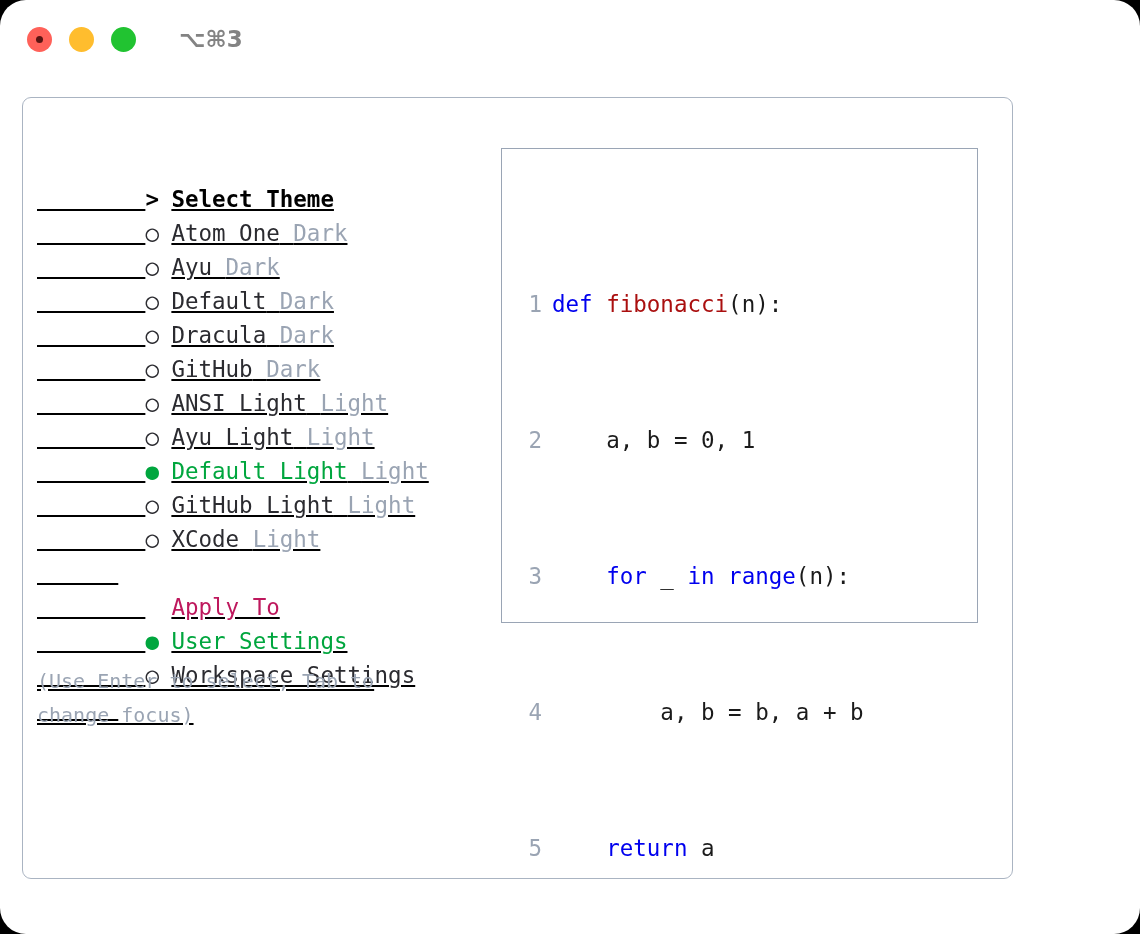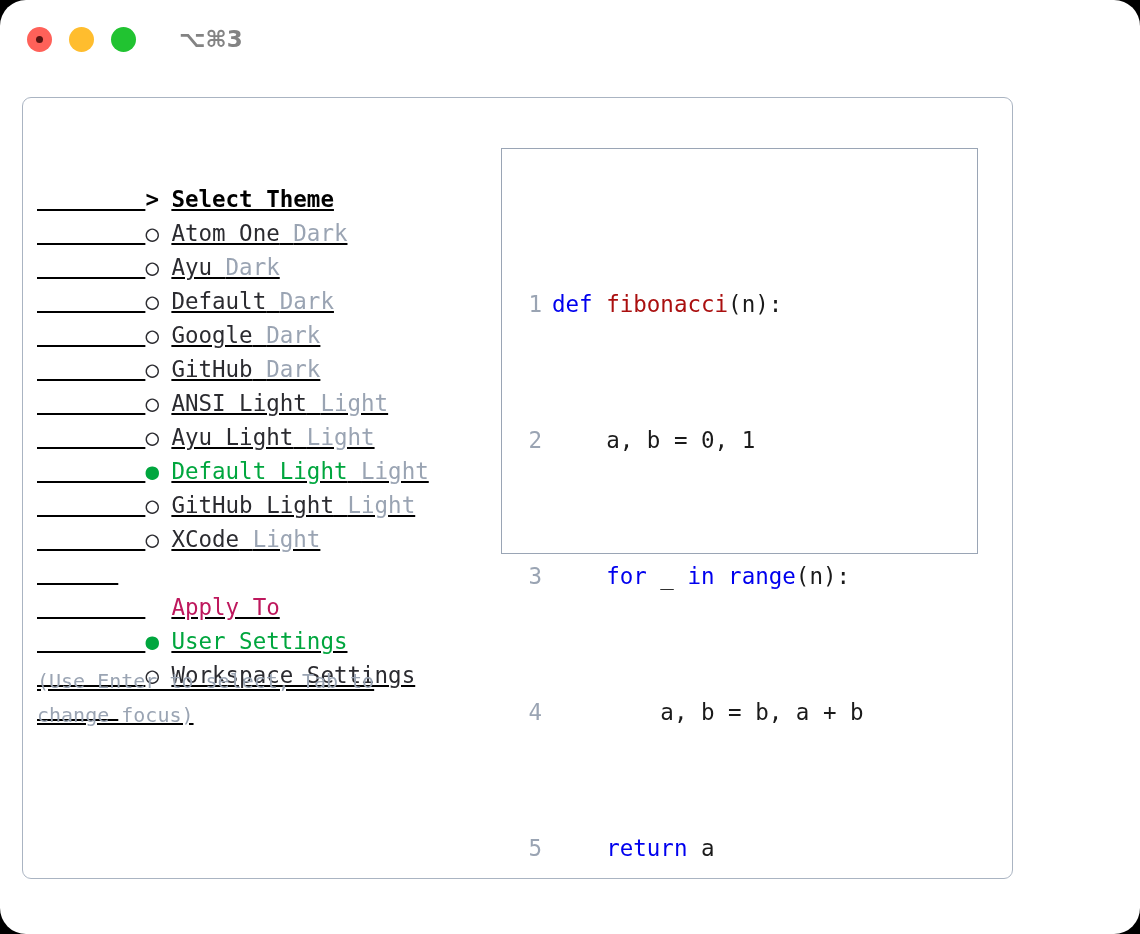--- a/index.html
+++ b/index.html
@@ -130,21 +130,21 @@
     width: 500px;
   }
   .preview-title {
     font-size: 22.5px;
     line-height: 34px;
     color: #111111;
     margin-bottom: 19px;
   }
   .preview-box {
     width: 477px;
-    height: 406px;
+    height: 475px;
     border: 1.6px solid #9aa5b5;
     box-sizing: border-box;
     background: #ffffff;
     position: relative;
     padding-left: 27px;
   }
   .code {
     position: absolute;
     left: 14px;
     top: 36px;
@@ -188,21 +188,21 @@
       <div class="row">
         <span class="marker">○</span><span class="name">Atom One</span><span> </span><span class="badge">Dark</span>
       </div>
       <div class="row">
         <span class="marker">○</span><span class="name">Ayu</span><span> </span><span class="badge">Dark</span>
       </div>
       <div class="row">
         <span class="marker">○</span><span class="name">Default</span><span> </span><span class="badge">Dark</span>
       </div>
       <div class="row">
-        <span class="marker">○</span><span class="name">Google</span><span> </span><span class="badge">Dark</span>
+        <span class="marker">○</span><span class="name">Dracula</span><span> </span><span class="badge">Dark</span>
       </div>
       <div class="row">
         <span class="marker">○</span><span class="name">GitHub</span><span> </span><span class="badge">Dark</span>
       </div>
       <div class="row">
         <span class="marker">○</span><span class="name">ANSI Light</span><span> </span><span class="badge">Light</span>
       </div>
       <div class="row">
         <span class="marker">○</span><span class="name">Ayu Light</span><span> </span><span class="badge">Light</span>
       </div>

